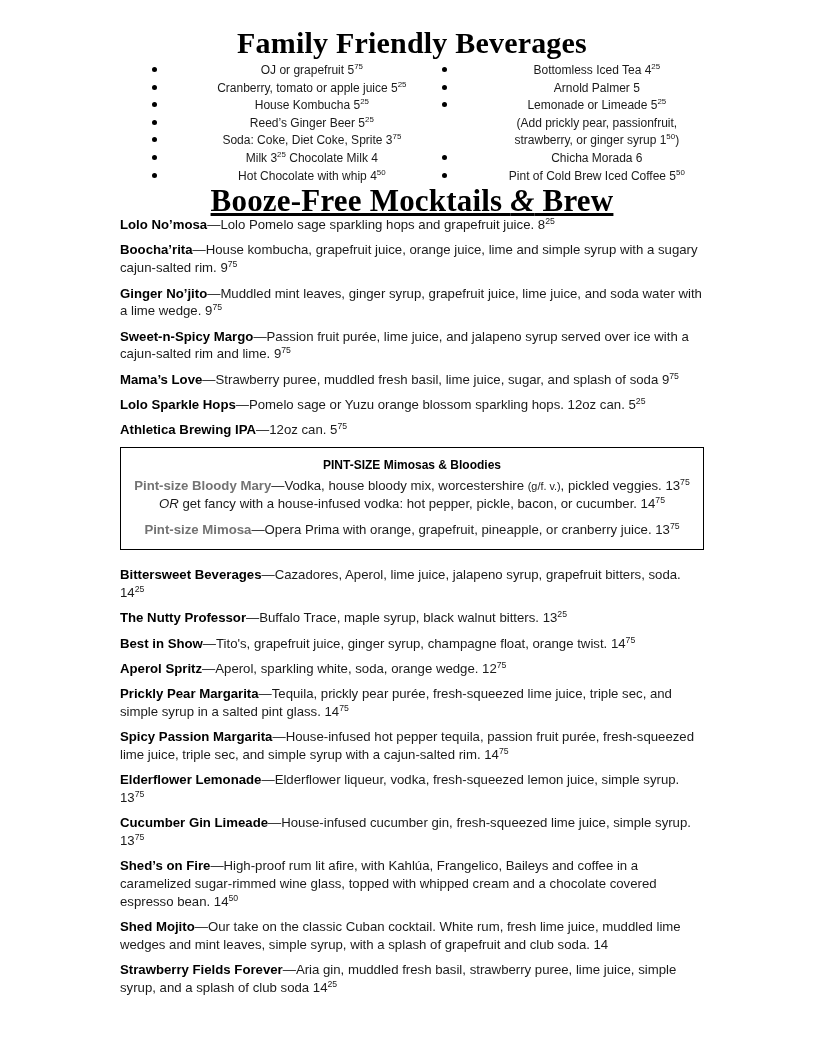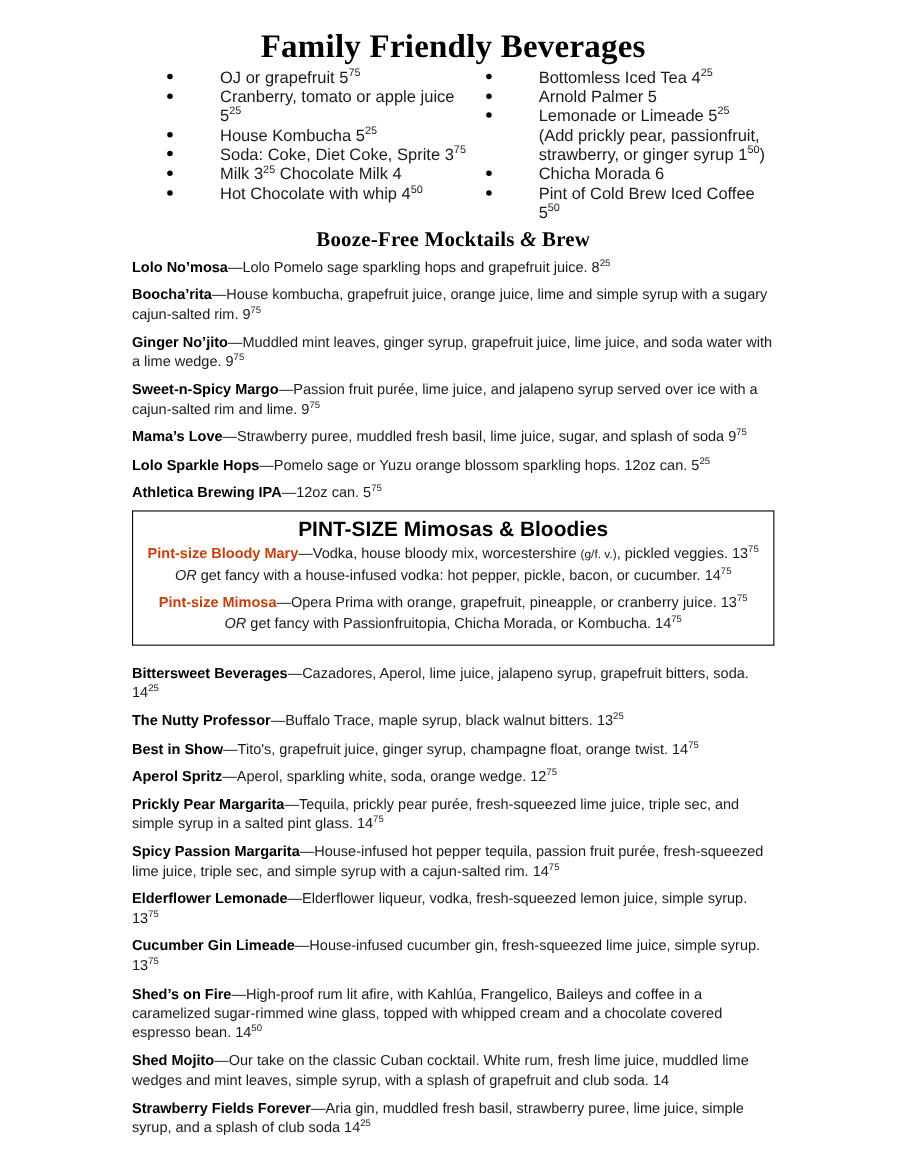--- a/index.html
+++ b/index.html
@@ -39,24 +39,25 @@
     padding: 0;
     letter-spacing: 0.2px;
     color: #000;
   }
   .title-family {
     font-size: 30px;
     line-height: 34px;
     margin-bottom: 9px;
   }
   .title-mocktails {
-    font-size: 19px;
+    font-size: 31px;
     line-height: 31px;
     margin-top: 13px;
     margin-bottom: 11px;
+    text-decoration: underline;
   }
   .title-shed {
     font-size: 27px;
     line-height: 31px;
     margin-top: 18px;
     margin-bottom: 15px;
   }
   .amp {
     font-family: "Liberation Serif", "DejaVu Serif", serif;
     font-style: italic;
@@ -74,24 +75,25 @@
   }
   .col-left { width: 52%; padding-left: 32px; }
   .col-right { width: 48%; padding-left: 18px; }
   ul.blist {
     list-style: none;
     margin: 0;
     padding: 0;
   }
   ul.blist > li {
     position: relative;
-    font-size: 15px;
+    font-size: 12px;
     line-height: 17.6px;
     padding-left: 48px;
     color: #1a1a1a;
+    text-align: center;
   }
   ul.blist > li .dot {
     position: absolute;
     left: 0;
     top: 5px;
     width: 5px;
     height: 5px;
     border-radius: 50%;
     background: #000;
   }
@@ -123,49 +125,50 @@
   .pintbox {
     border: 1.6px solid #000;
     box-sizing: border-box;
     padding: 8px 12px 10px 12px;
     margin-top: 2px;
     margin-bottom: 16px;
   }
   .pintbox .boxhead {
     text-align: center;
     font-weight: bold;
-    font-size: 19px;
+    font-size: 12px;
     line-height: 18px;
     margin-bottom: 3px;
   }
   .pintbox .boxline {
     text-align: center;
     font-size: 13.2px;
     line-height: 18.5px;
     color: #1a1a1a;
   }
-  .pintbox .boxline .nm { font-weight: bold; color: #c2410c; }
+  .pintbox .boxline .nm { font-weight: bold; color: #737373; }
   .pintbox .or { font-style: italic; }
   .pintbox .gap { margin-top: 7px; }
   .tiny { font-size: 0.82em; text-align: right; }
 </style>
 </head>
 <body>
 
 <div class="page">
  <div class="content">
 
   <h1 class="section-title title-family">Family Friendly Beverages</h1>
 
   <div class="bullet-wrap">
     <div class="bullet-col col-left">
       <ul class="blist" id="list-left">
             <li><span class="dot"></span><span>OJ or grapefruit 5</span><sup>75</sup></li>
             <li><span class="dot"></span><span>Cranberry, tomato or apple juice 5</span><sup>25</sup></li>
             <li><span class="dot"></span><span>House Kombucha 5</span><sup>25</sup></li>
+            <li><span class="dot"></span><span>Reed’s Ginger Beer 5</span><sup>25</sup></li>
             <li><span class="dot"></span><span>Soda: Coke, Diet Coke, Sprite 3</span><sup>75</sup></li>
             <li><span class="dot"></span><span>Milk 3</span><sup>25</sup><span>  Chocolate Milk 4</span></li>
             <li><span class="dot"></span><span>Hot Chocolate with whip 4</span><sup>50</sup></li>
           </ul>
     </div>
     <div class="bullet-col col-right">
       <ul class="blist" id="list-right">
             <li><span class="dot"></span><span>Bottomless Iced Tea 4</span><sup>25</sup></li>
             <li><span class="dot"></span><span>Arnold Palmer 5</span></li>
             <li><span class="dot"></span><span>Lemonade or Limeade 5</span><sup>25</sup></li>
@@ -199,23 +202,20 @@
     </div>
 
     <div class="boxline">
       <span class="or">OR</span><span> get fancy with a house-infused vodka: hot pepper, pickle, bacon, or cucumber. 14</span><sup>75</sup>
     </div>
 
     <div class="boxline gap">
       <span class="nm">Pint-size Mimosa</span><span>—Opera Prima with orange, grapefruit, pineapple, or cranberry juice. 13</span><sup>75</sup>
     </div>
 
-    <div class="boxline">
-      <span class="or">OR</span><span> get fancy with Passionfruitopia, Chicha Morada, or Kombucha. 14</span><sup>75</sup>
-    </div>
   </div>
 
   <div id="cocktail-list">
         <p class="entry"><span class="nm">Bittersweet Beverages</span><span>—Cazadores, Aperol, lime juice, jalapeno syrup, grapefruit bitters, soda. 14</span><sup>25</sup></p>
         <p class="entry"><span class="nm">The Nutty Professor</span><span>—Buffalo Trace, maple syrup, black walnut bitters. 13</span><sup>25</sup></p>
         <p class="entry"><span class="nm">Best in Show</span><span>—Tito's, grapefruit juice, ginger syrup, champagne float, orange twist. 14</span><sup>75</sup></p>
         <p class="entry"><span class="nm">Aperol Spritz</span><span>—Aperol, sparkling white, soda, orange wedge. 12</span><sup>75</sup></p>
         <p class="entry"><span class="nm">Prickly Pear Margarita</span><span>—Tequila, prickly pear purée, fresh-squeezed lime juice, triple sec, and simple syrup in a salted pint glass. 14</span><sup>75</sup></p>
         <p class="entry"><span class="nm">Spicy Passion Margarita</span><span>—House-infused hot pepper tequila, passion fruit purée, fresh-squeezed lime juice, triple sec, and simple syrup with a cajun-salted rim. 14</span><sup>75</sup></p>
         <p class="entry"><span class="nm">Elderflower Lemonade</span><span>—Elderflower liqueur, vodka, fresh-squeezed lemon juice, simple syrup. 13</span><sup>75</sup></p>

